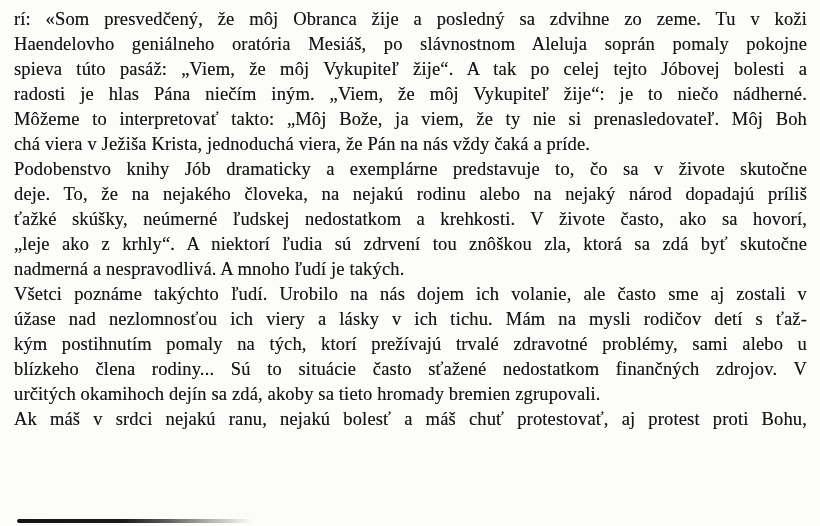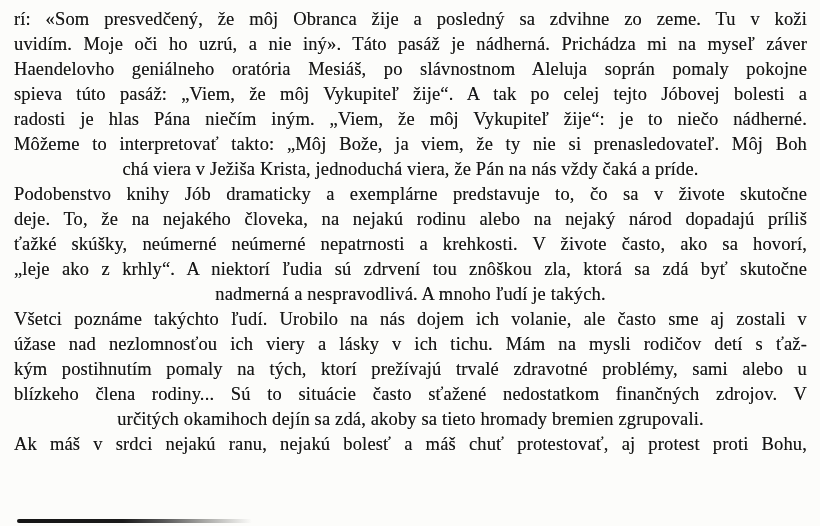--- a/index.html
+++ b/index.html
@@ -28,21 +28,21 @@
     padding: 0;
   }
   .line {
     font-size: 18.5px;
     line-height: 25px;
     height: 25px;
     white-space: normal;
     overflow: hidden;
     letter-spacing: 0.15px;
     text-shadow: 0 0 0.5px rgba(20,20,20,0.55);
-    text-align: center;
+    text-align: left;
   }
   .line.justify {
     text-align: justify;
     text-align-last: justify;
   }
   .footnote-rule {
     position: absolute;
     left: 17px;
     bottom: 3px;
     width: 235px;
@@ -52,31 +52,30 @@
       #151515 0%, #1a1a1a 45%, #555 62%, #a9a9a6 80%, rgba(180,180,176,0) 100%);
   }
 </style>
 </head>
 <body>
 
 <div class="page" style="background: rgb(252, 252, 250); color: rgb(22, 22, 22);">
   <div id="text-block" class="text-block">
       <div class="paragraph">
         <div class="line justify">rí: «Som presvedčený, že môj Obranca žije a posledný sa zdvihne zo zeme. Tu v koži</div>
-        <div class="line justify">uvidím. Moje oči ho uzrú, a nie iný». Táto pasáž je nádherná. Prichádza mi na myseľ záver</div>
         <div class="line justify">Haendelovho geniálneho oratória Mesiáš, po slávnostnom Aleluja soprán pomaly pokojne</div>
         <div class="line justify">spieva túto pasáž: „Viem, že môj Vykupiteľ žije“. A tak po celej tejto Jóbovej bolesti a</div>
         <div class="line justify">radosti je hlas Pána niečím iným. „Viem, že môj Vykupiteľ žije“: je to niečo nádherné.</div>
         <div class="line justify">Môžeme to interpretovať takto: „Môj Bože, ja viem, že ty nie si prenasledovateľ. Môj Boh</div>
         <div class="line">chá viera v Ježiša Krista, jednoduchá viera, že Pán na nás vždy čaká a príde.</div>
       </div>
       <div class="paragraph">
         <div class="line justify">Podobenstvo knihy Jób dramaticky a exemplárne predstavuje to, čo sa v živote skutočne</div>
         <div class="line justify">deje. To, že na nejakého človeka, na nejakú rodinu alebo na nejaký národ dopadajú príliš</div>
-        <div class="line justify">ťažké skúšky, neúmerné neúmerné nepatrnosti a krehkosti. V živote často, ako sa hovorí,</div>
+        <div class="line justify">ťažké skúšky, neúmerné ľudskej nedostatkom a krehkosti. V živote často, ako sa hovorí,</div>
         <div class="line justify">„leje ako z krhly“. A niektorí ľudia sú zdrvení tou znôškou zla, ktorá sa zdá byť skutočne</div>
         <div class="line">nadmerná a nespravodlivá. A mnoho ľudí je takých.</div>
       </div>
       <div class="paragraph">
         <div class="line justify">Všetci poznáme takýchto ľudí. Urobilo na nás dojem ich volanie, ale často sme aj zostali v</div>
         <div class="line justify">úžase nad nezlomnosťou ich viery a lásky v ich tichu. Mám na mysli rodičov detí s ťaž-</div>
         <div class="line justify">kým postihnutím pomaly na tých, ktorí prežívajú trvalé zdravotné problémy, sami alebo u</div>
         <div class="line justify">blízkeho člena rodiny... Sú to situácie často sťažené nedostatkom finančných zdrojov. V</div>
         <div class="line">určitých okamihoch dejín sa zdá, akoby sa tieto hromady bremien zgrupovali.</div>
       </div>

